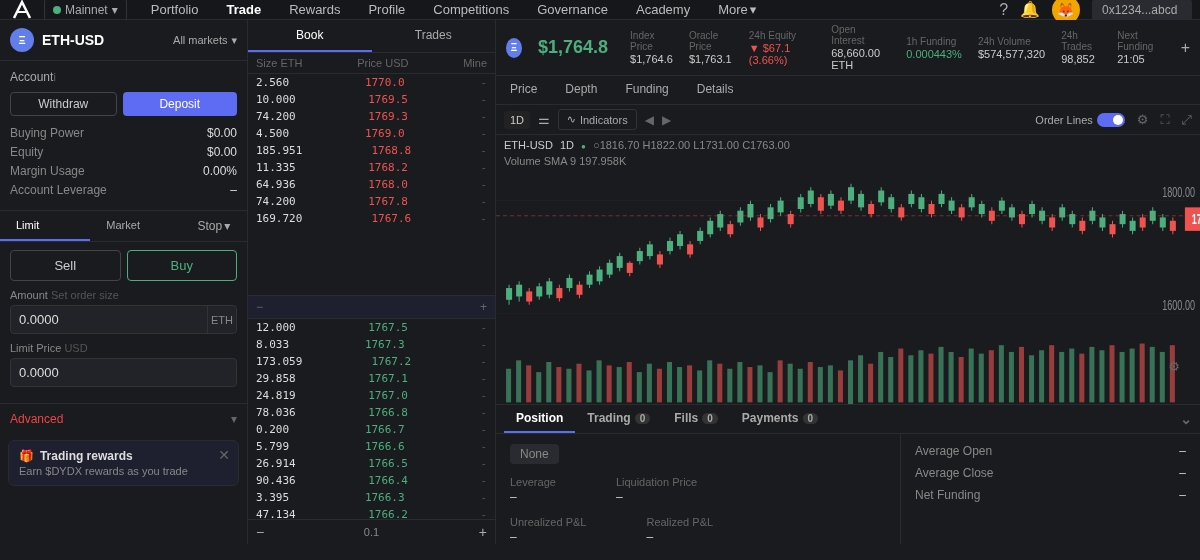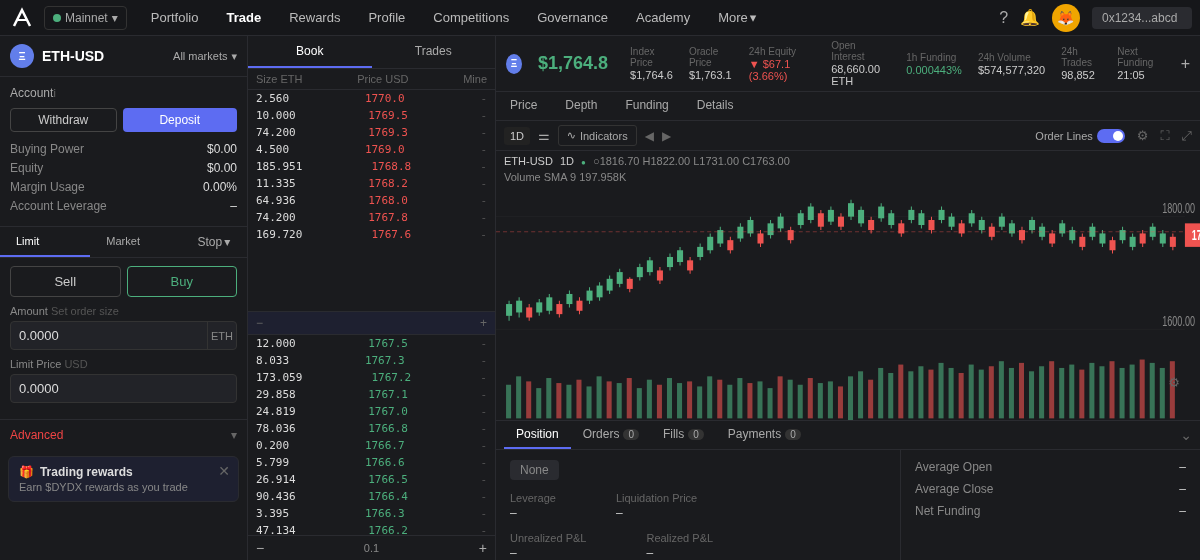--- a/index.html
+++ b/index.html
@@ -11,21 +11,21 @@
       font-family: -apple-system, BlinkMacSystemFont, 'Segoe UI', sans-serif;
       font-size: 12px;
       overflow: hidden;
     }
 
     
     .top-nav {
       display: flex;
       align-items: center;
       background: #16171a;
-      height: 36px;
+      height: 20px;
       border-bottom: 1px solid #2a2b30;
       padding: 3px 8px;
       gap: 4px;
     }
     .nav-logo {
       width: 28px;
       height: 28px;
       display: flex;
       align-items: center;
       justify-content: center;
@@ -519,20 +519,21 @@
     }
 
     
     .bottom-tabs {
       display: flex;
       align-items: center;
       border-top: 1px solid #2a2b30;
       border-bottom: 1px solid #2a2b30;
       padding: 0 8px;
       background: #1a1b1e;
+      font-weight: bold;
     }
     .bottom-tab {
       padding: 6px 12px;
       font-size: 12px;
       color: #aaa;
       cursor: pointer;
       border-bottom: 2px solid transparent;
       display: flex;
       align-items: center;
       gap: 4px;
@@ -1171,21 +1172,21 @@
       <div style="position:absolute;bottom:30px;right:20px;">
         <span style="color:#666;font-size:13px;">⚙</span>
       </div>
     </div>
 
     <div class="bottom-tabs">
       <div class="bottom-tab active">
         <span>Position</span>
       </div>
       <div class="bottom-tab">
-        <span>Orders</span>
+        <span>Trading</span>
         <span class="bottom-tab-badge">0</span>
       </div>
       <div class="bottom-tab">
         <span>Fills</span>
         <span class="bottom-tab-badge">0</span>
       </div>
       <div class="bottom-tab">
         <span>Payments</span>
         <span class="bottom-tab-badge">0</span>
       </div>

